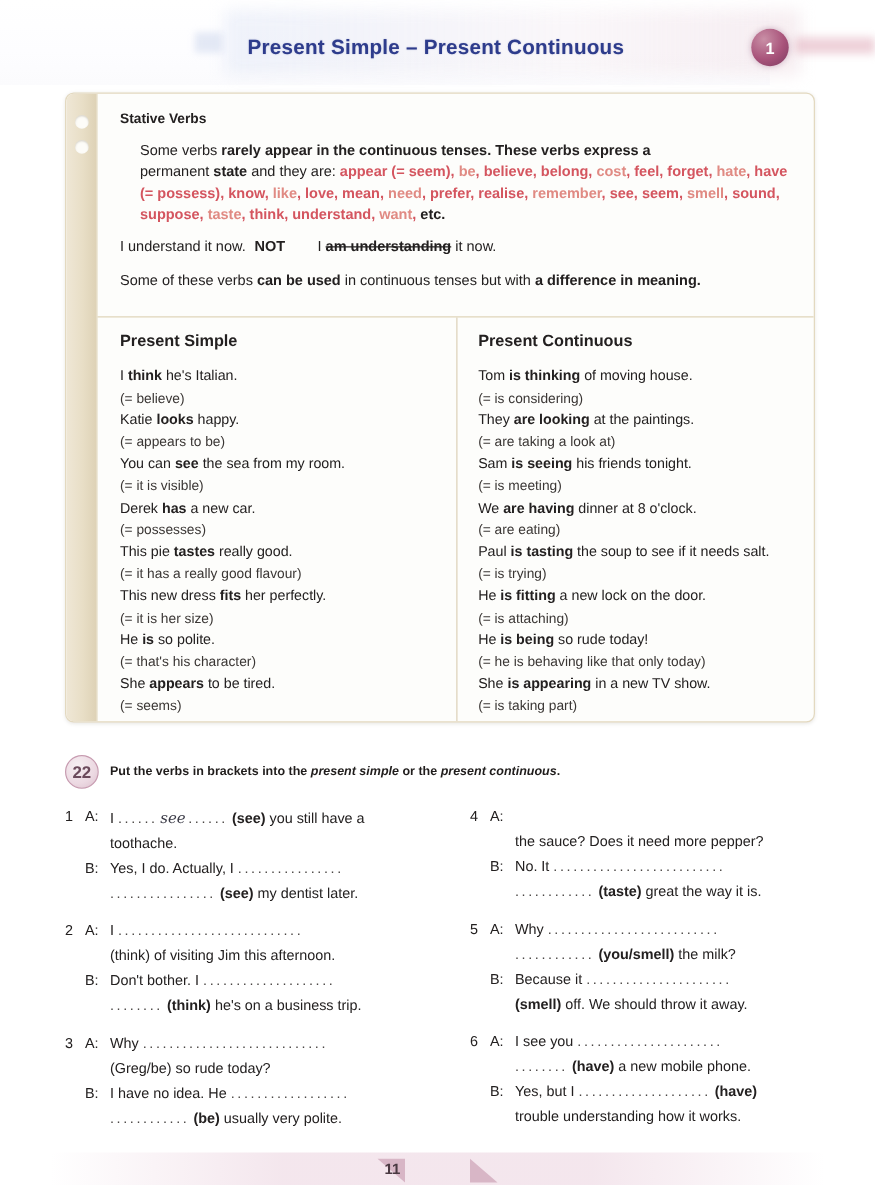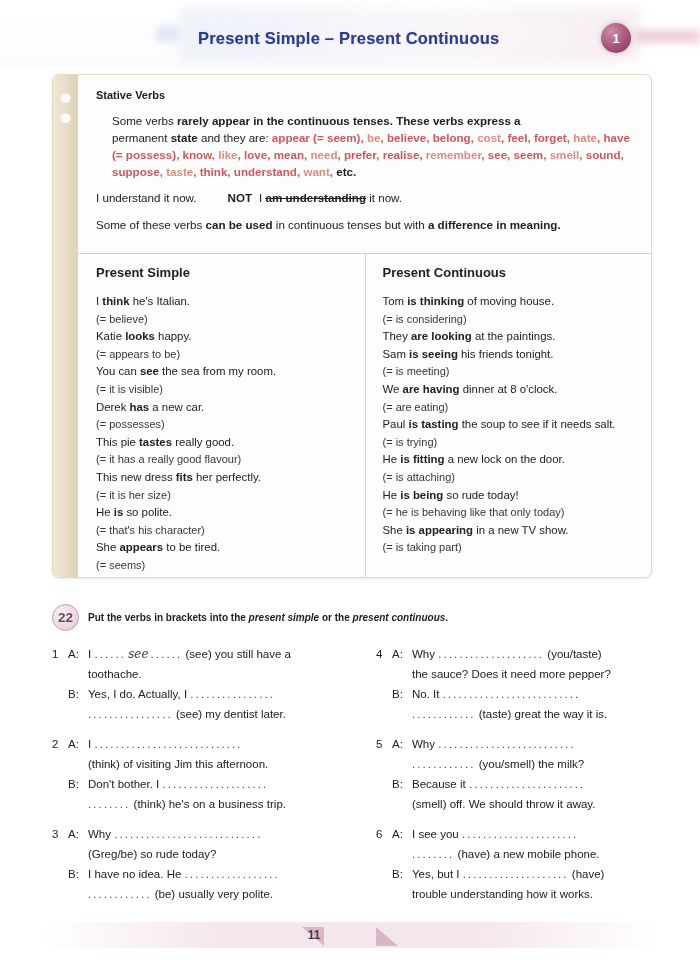--- a/index.html
+++ b/index.html
@@ -83,21 +83,21 @@
   .theory-para {
     font-size: 11.6px; line-height: 17px; color: #232020;
     margin: 0 0 9px 20px; font-weight: bold;
   }
   .theory-para .plain { font-weight: normal; }
   .verb { color: #d4555f; font-weight: bold; }
   .verb-light { color: #e08a83; font-weight: bold; }
   .theory-example {
     font-size: 11.6px; line-height: 17px; margin: 0 0 10px 4px; color: #232020;
   }
-  .theory-example .not { font-weight: bold; padding: 0 7px 0 7px; margin-left: 24px; }
+  .theory-example .not { font-weight: bold; padding: 0 26px 0 7px; }
   .theory-example .strike { font-weight: bold; text-decoration: line-through; }
   .theory-note {
     font-size: 11.6px; line-height: 17px; margin: 0 0 11px 4px;
     color: #232020; font-weight: bold;
   }
   .theory-note .plain { font-weight: normal; }
 
   
   .compare {
     position: absolute; left: 25px; right: 0; top: 178px; bottom: 0;
@@ -149,21 +149,21 @@
     position: absolute; left: 52px; top: 644px; width: 612px;
     display: flex; gap: 36px;
   }
   .ex-col { width: 288px; }
   .ex-item { margin-bottom: 10px; }
   .ex-row { display: flex; font-size: 11.5px; line-height: 20px; color: #232020; }
   .ex-num { width: 16px; flex: 0 0 16px; text-align: left; }
   .ex-spk { width: 20px; flex: 0 0 20px; }
   .ex-body { flex: 1 1 auto; }
   .ex-cont { padding-left: 36px; font-size: 11.5px; line-height: 20px; color: #232020; }
-  .ex-body b, .ex-cont b { font-weight: normal; }
+  .ex-body b, .ex-cont b { font-weight: bold; }
   .dots {
     display: inline-block;
     color: #4b4745;
     letter-spacing: 2.1px;
     font-size: 11.5px;
     vertical-align: baseline;
   }
   .answer {
     font-family: "DejaVu Serif", serif;
     font-style: italic;
@@ -255,20 +255,21 @@
           <div class="ex-line"><span>She </span><b>appears</b><span> to be tired.</span></div>
           <div class="ex-gloss">(= seems)</div>
         </div>
     </div>
     <div class="compare-col right">
       <div class="compare-head">Present Continuous</div>
       <div id="right-rows">
           <div class="ex-line"><span>Tom </span><b>is thinking</b><span> of moving house.</span></div>
           <div class="ex-gloss">(= is considering)</div>
           <div class="ex-line"><span>They </span><b>are looking</b><span> at the paintings.</span></div>
+          <div class="ex-gloss">(= are taking a look at)</div>
           <div class="ex-line"><span>Sam </span><b>is seeing</b><span> his friends tonight.</span></div>
           <div class="ex-gloss">(= is meeting)</div>
           <div class="ex-line"><span>We </span><b>are having</b><span> dinner at 8 o'clock.</span></div>
           <div class="ex-gloss">(= are eating)</div>
           <div class="ex-line"><span>Paul </span><b>is tasting</b><span> the soup to see if it needs salt.</span></div>
           <div class="ex-gloss">(= is trying)</div>
           <div class="ex-line"><span>He </span><b>is fitting</b><span> a new lock on the door.</span></div>
           <div class="ex-gloss">(= is attaching)</div>
           <div class="ex-line"><span>He </span><b>is being</b><span> so rude today!</span></div>
           <div class="ex-gloss">(= he is behaving like that only today)</div>
@@ -331,21 +332,20 @@
           <div class="ex-body"><span>I have no idea. He </span><span class="dots">..................</span></div>
         </div>
         <div class="ex-cont"><span class="dots">............</span> <b>(be)</b><span> usually very polite.</span></div>
       </div>
     </div>
   <div class="ex-col" id="ex-col-right">
       <div class="ex-item">
         <div class="ex-row">
           <div class="ex-num">4</div>
           <div class="ex-spk">A:</div>
-          <div class="ex-body"><span>Why </span><span class="dots">....................</span> <b>(you/taste)</b></div>
         </div>
         <div class="ex-cont"><span>the sauce? Does it need more pepper?</span></div>
         <div class="ex-row">
           <div class="ex-num"></div>
           <div class="ex-spk">B:</div>
           <div class="ex-body"><span>No. It </span><span class="dots">..........................</span></div>
         </div>
         <div class="ex-cont"><span class="dots">............</span> <b>(taste)</b><span> great the way it is.</span></div>
       </div>
       <div class="ex-item">

